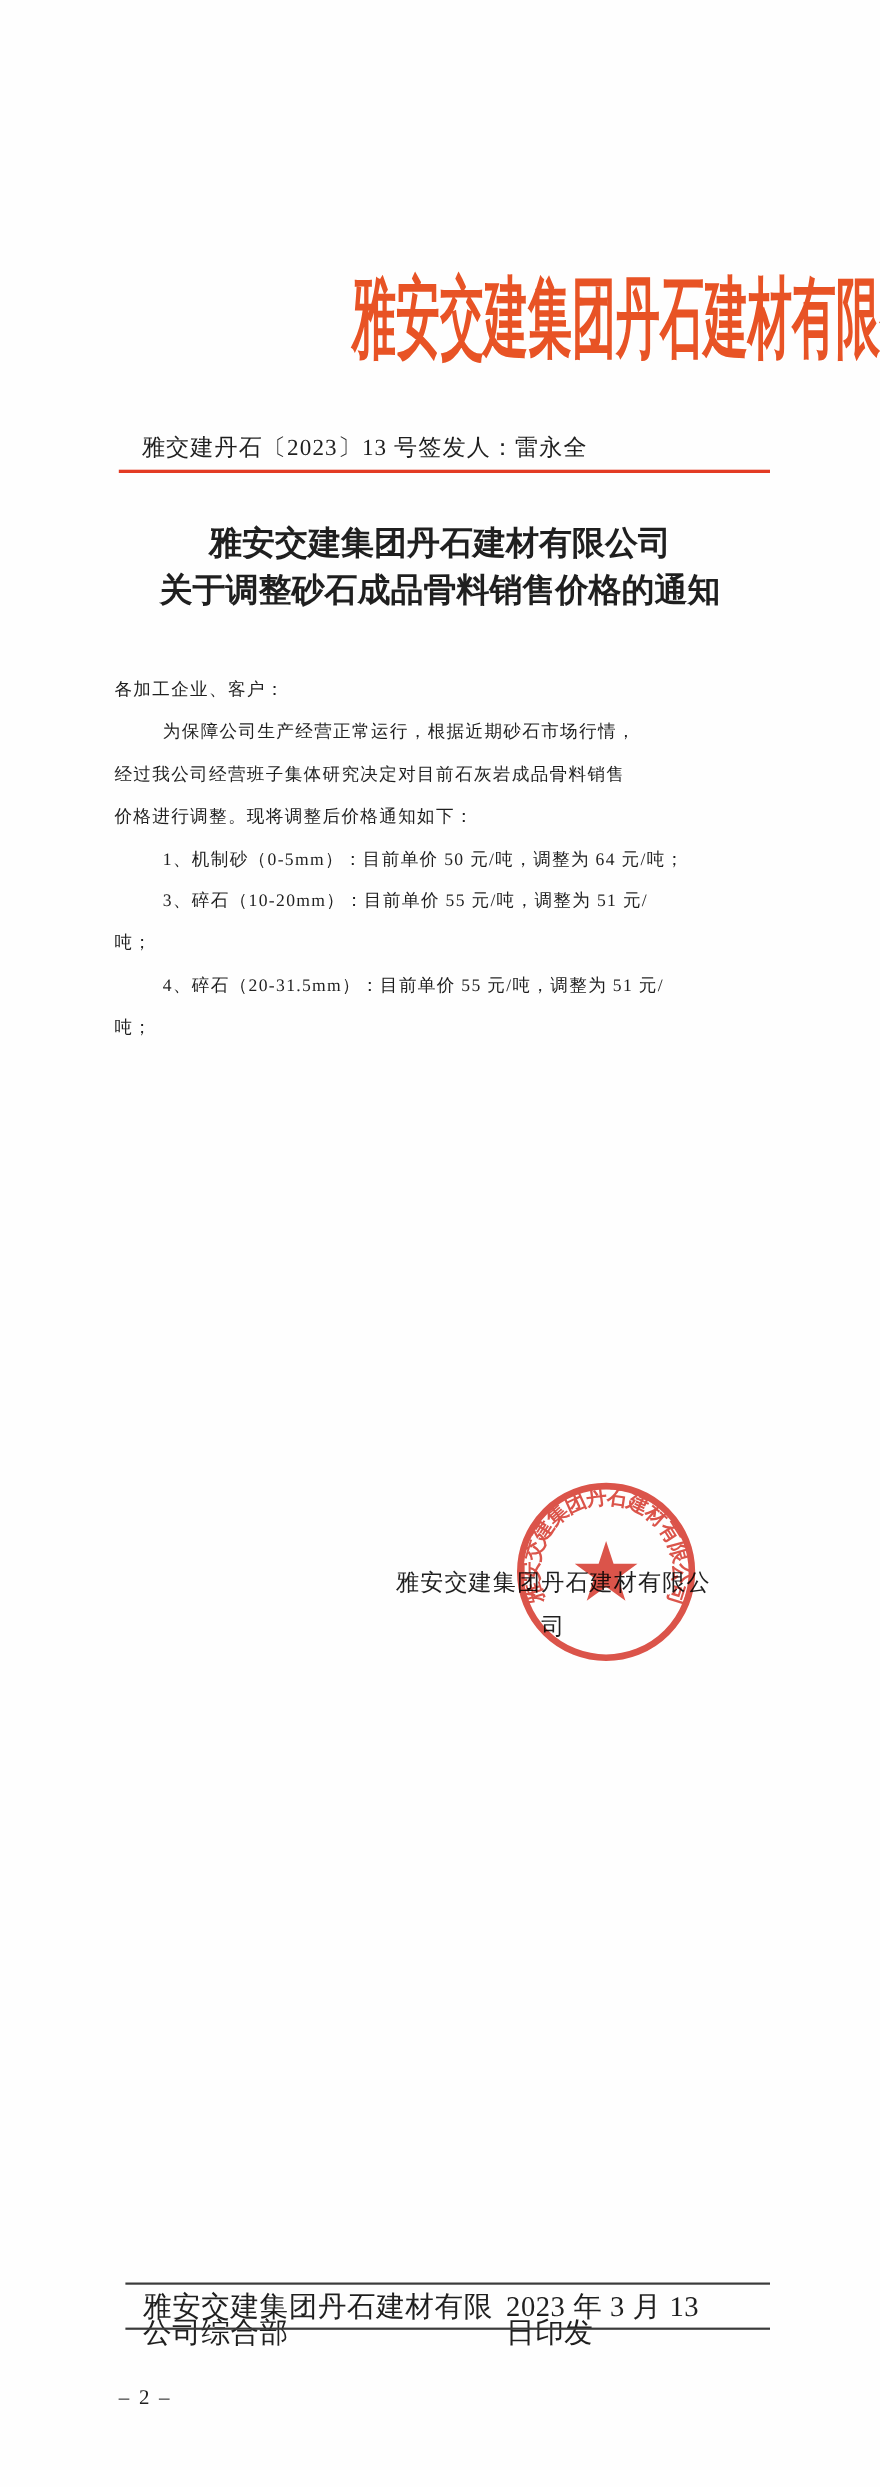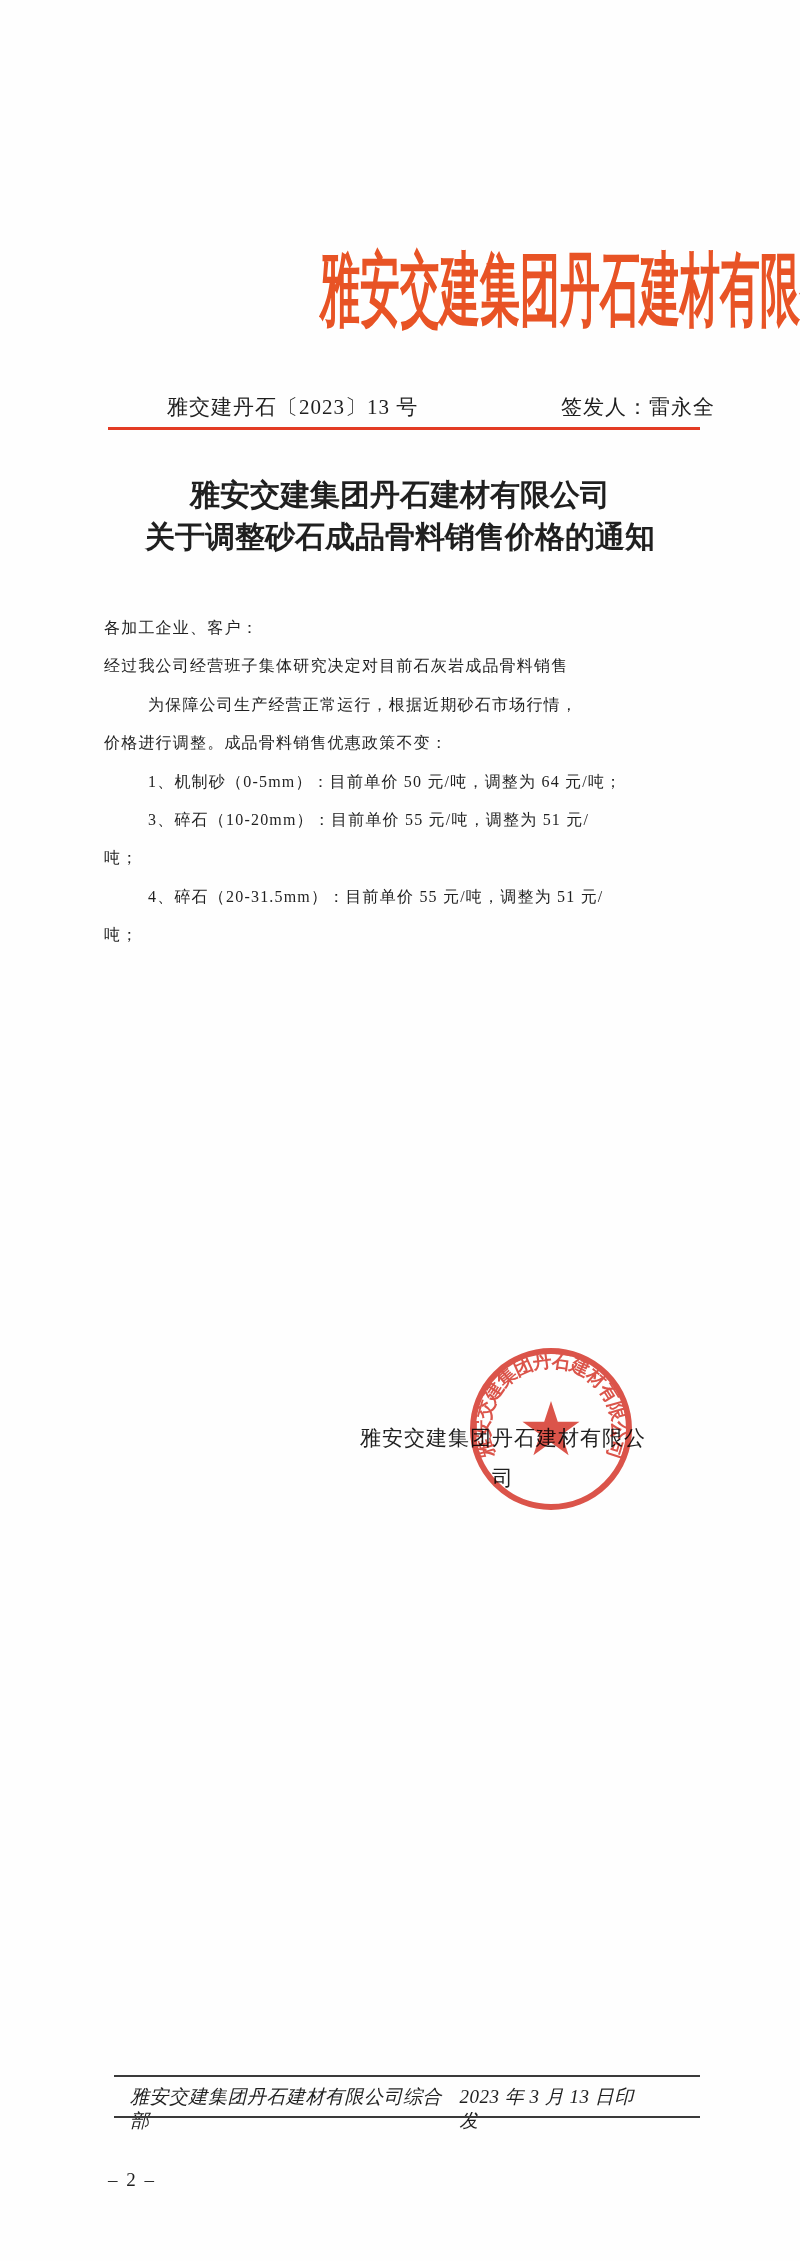--- a/index.html
+++ b/index.html
@@ -15,22 +15,22 @@
     text-align:center; white-space:nowrap;
   }
   .masthead-inner{
     display:inline-block; font-size:80px; line-height:88px; font-weight:bold;
     transform:scaleX(.5); transform-origin:50% 50%;
     letter-spacing:0px;
   }
   
   .docnum-row{
     position:absolute; top:394px; left:129px; width:548px;
-    display:flex; justify-content:space-between;
-    font-size:21px; line-height:26px; letter-spacing:1px;margin-left:38px;
+    display:flex; justify-content:flex-start;
+    font-size:21px; line-height:26px; letter-spacing:1px;
   }
   .red-rule{
     position:absolute; top:427px; left:108px; width:592px; height:3px;
   }
   
   .notice-title{
     position:absolute; left:0; width:800px; text-align:center;
     font-size:30px; font-weight:bold; line-height:34px; letter-spacing:0px;
   }
   .nt1{top:478px;} .nt2{top:520px;}
@@ -56,21 +56,21 @@
     position:absolute; top:1334px; left:456px; width:190px; height:190px;
     mix-blend-mode:multiply; opacity:.92;
   }
   
   .footer-rule{position:absolute; left:114px; width:586px; height:2px; background:#3a3a3a;}
   .fr-top{top:2075px;} .fr-bottom{top:2116px;}
   .footer-row{
     position:absolute; top:2085px; left:114px; width:586px;
     display:flex; justify-content:space-between;
     padding:0; box-sizing:border-box;
-    font-size:19px; line-height:24px; letter-spacing:.5px;font-style:italic;
+    font-size:26px; line-height:24px; letter-spacing:.5px;
   }
   .footer-row .dep{margin-left:16px;}
   .footer-row .pd{margin-right:48px;}
   .page-number{
     position:absolute; top:2169px; left:108px;
     font-size:19px; letter-spacing:2px;
   }
 </style>
 </head>
 <body>
@@ -86,23 +86,23 @@
     <span>签发人：雷永全</span>
   </div>
 
   <div class="red-rule" style="background:#e33b24;"></div>
 
   <div class="notice-title nt1">雅安交建集团丹石建材有限公司</div>
   <div class="notice-title nt2">关于调整砂石成品骨料销售价格的通知</div>
 
   <div class="body-text">
     <div class="line">各加工企业、客户：</div>
+    <div class="line ind">为保障公司生产经营正常运行，根据近期砂石市场行情，</div>
     <div class="line">经过我公司经营班子集体研究决定对目前石灰岩成品骨料销售</div>
-    <div class="line ind">为保障公司生产经营正常运行，根据近期砂石市场行情，</div>
-    <div class="line">价格进行调整。成品骨料销售优惠政策不变：</div>
+    <div class="line">价格进行调整。现将调整后价格通知如下：</div>
     <div class="line ind">1、机制砂（0-5mm）：目前单价 50 元/吨，调整为 64 元/吨；</div>
     <div class="line ind">3、碎石（10-20mm）：目前单价 55 元/吨，调整为 51 元/</div>
     <div class="line">吨；</div>
     <div class="line ind">4、碎石（20-31.5mm）：目前单价 55 元/吨，调整为 51 元/</div>
     <div class="line">吨；</div>
   </div>
 
 
   <div class="signature">
     <div>雅安交建集团丹石建材有限公司</div>

